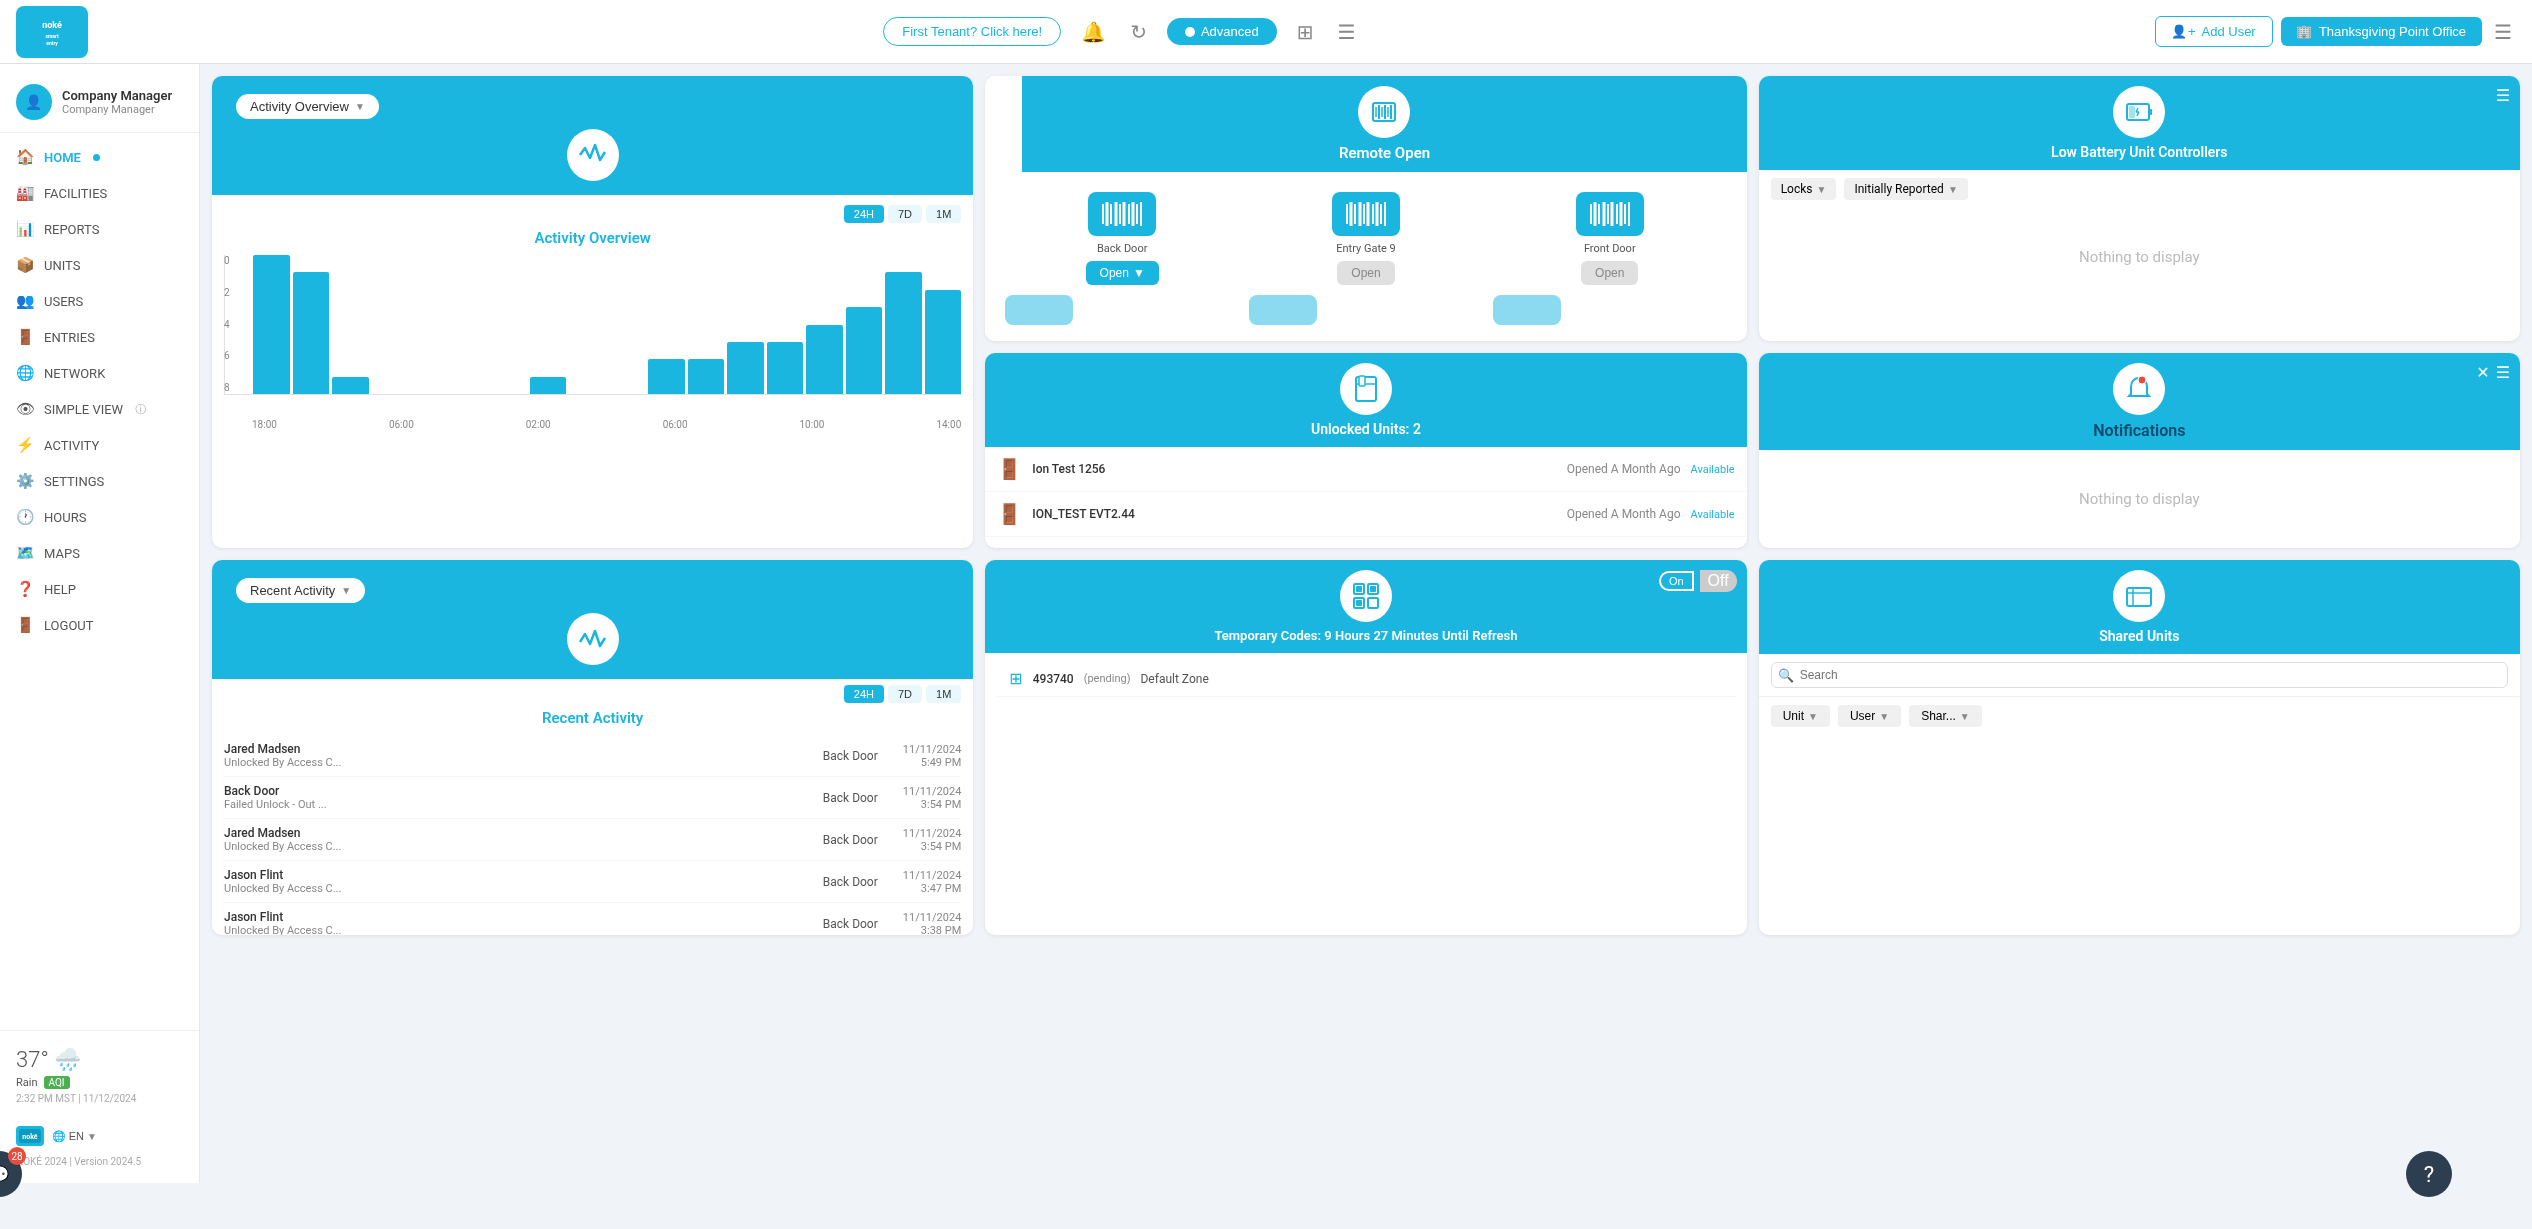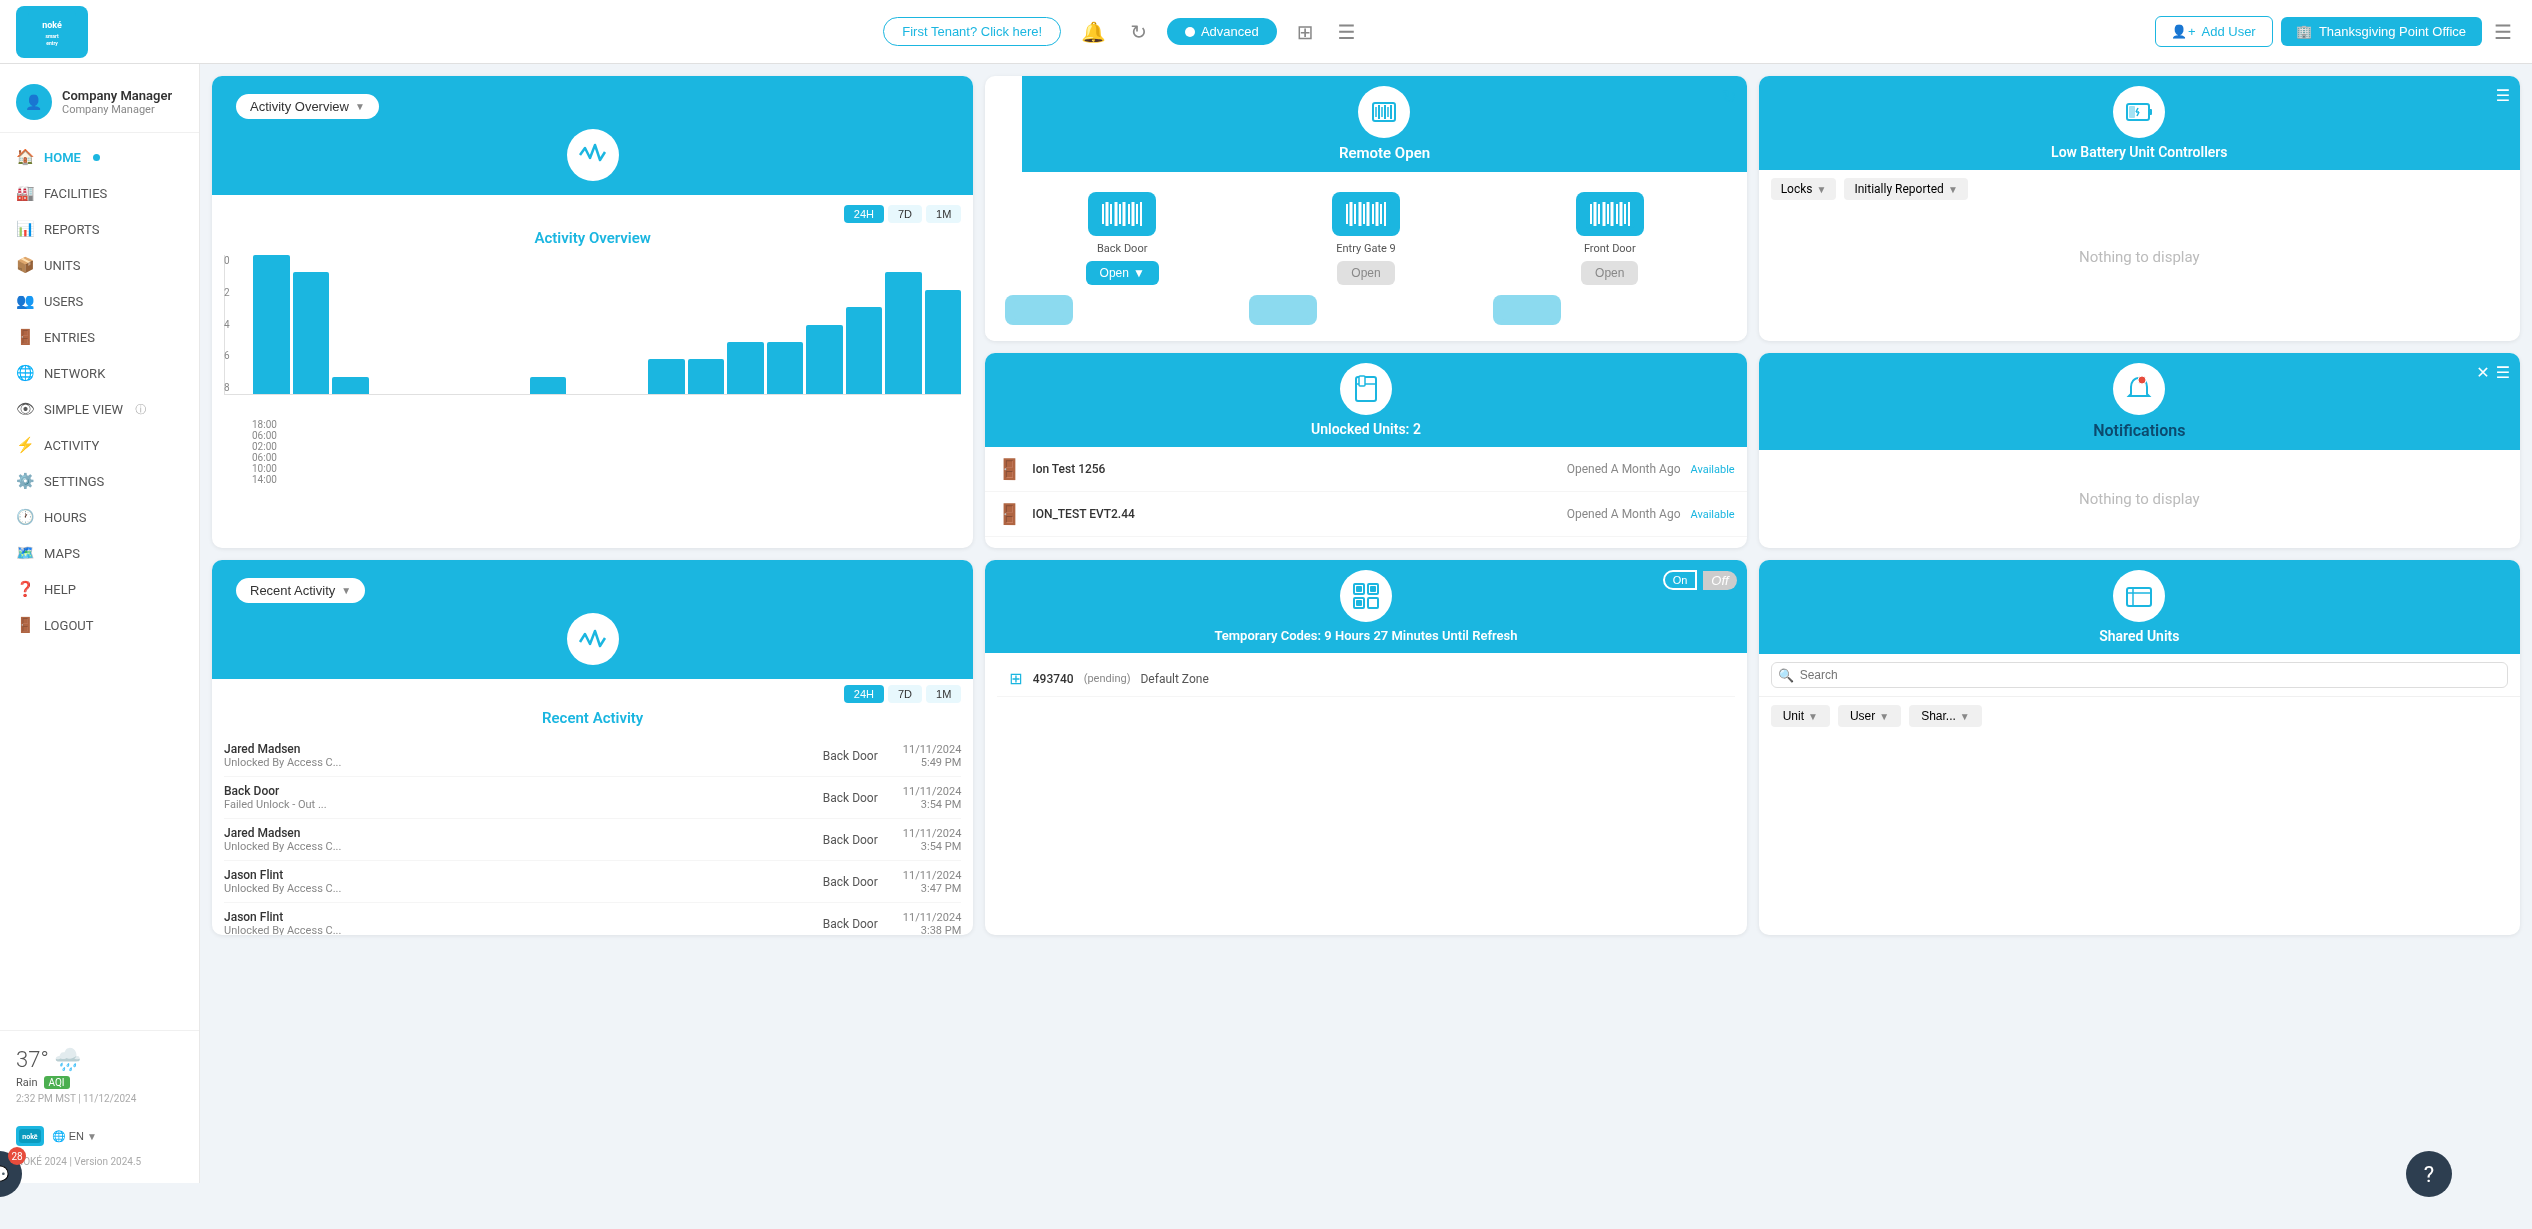--- a/index.html
+++ b/index.html
@@ -314,21 +314,20 @@
       color: #888;
       padding-bottom: 2px;
     }
     .chart-x-labels {
       display: flex;
       padding-left: 28px;
       justify-content: space-between;
       font-size: 10px;
       color: #888;
       margin-top: 4px;
-      flex-direction: column;
     }
     .recent-item {
       display: flex;
       align-items: center;
       padding: 7px 0;
       border-bottom: 1px solid #f5f5f5;
       gap: 10px;
       font-size: 12px;
     }
     .recent-item:last-child { border-bottom: none; }
@@ -450,23 +449,22 @@
       padding: 2px 8px;
       font-size: 11px;
       cursor: pointer;
     }
     .toggle-off {
       background: #ccc;
       color: white;
       border: none;
       border-radius: 0 12px 12px 0;
       padding: 2px 8px;
-      font-size: 13px;
-      cursor: pointer;
-      font-style: italic;
+      font-size: 16px;
+      cursor: pointer;
     }
     .temp-title {
       color: white;
       font-size: 13px;
       font-weight: 600;
     }
     .temp-row {
       display: flex;
       align-items: center;
       gap: 10px;

